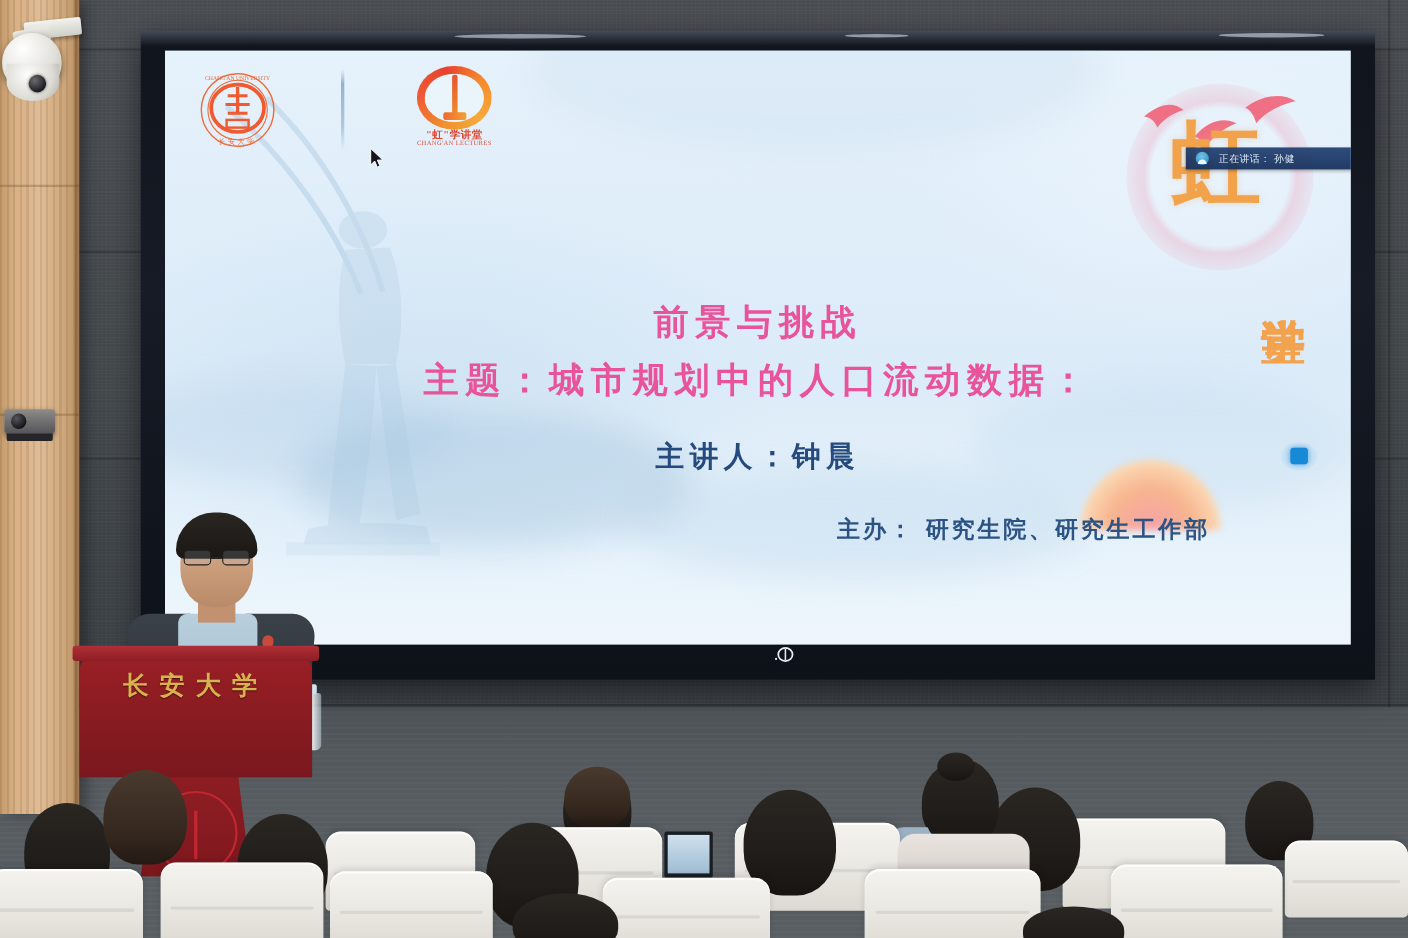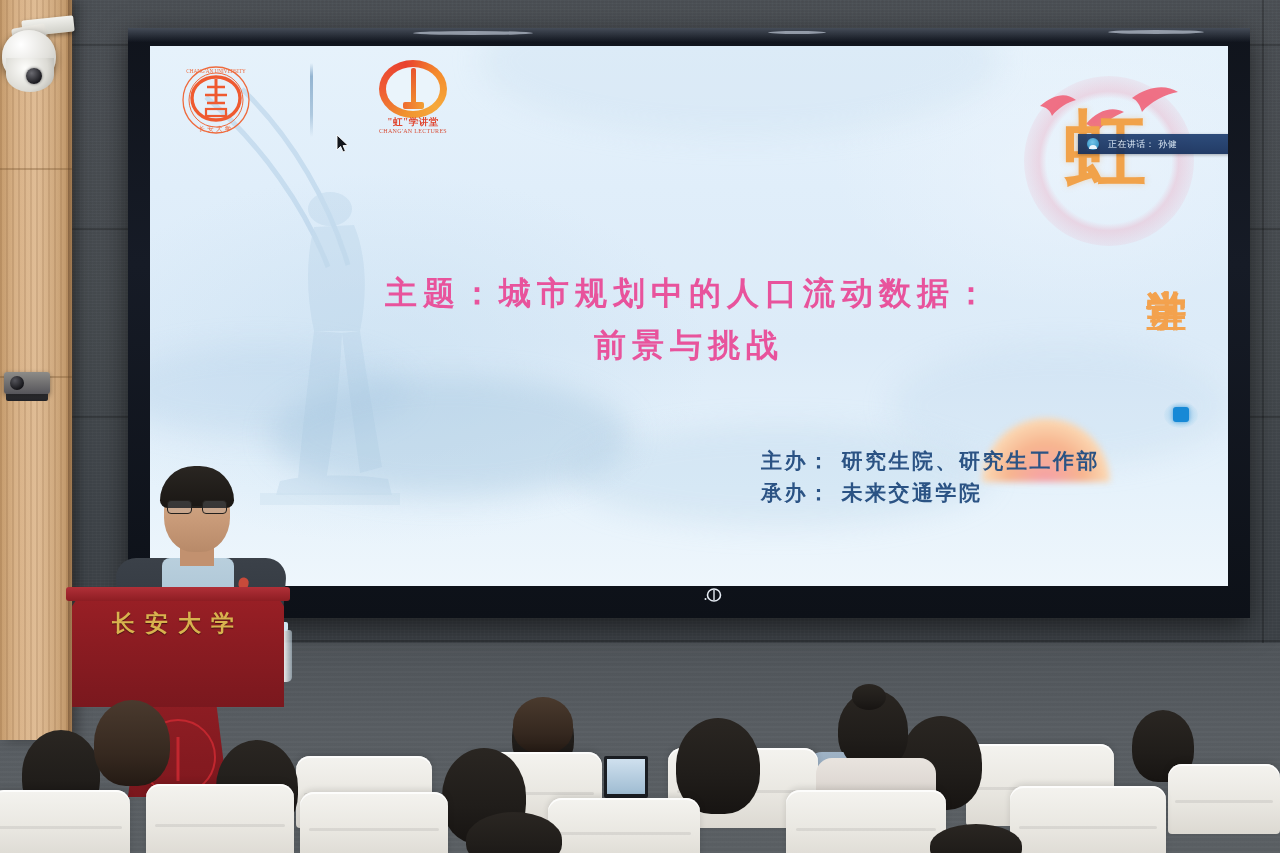--- a/index.html
+++ b/index.html
@@ -123,21 +123,21 @@
     position:absolute; left:0; top:222px; width:100%; text-align:center;
     font-family:"Liberation Serif", serif; font-weight:700; font-size:32px;
     letter-spacing:6px; color:#e8539c; line-height:1.62;
   }
   .slide-speaker{
     position:absolute; left:0; top:352px; width:100%; text-align:center;
     font-family:"Liberation Serif", serif; font-weight:700; font-size:26px;
     letter-spacing:5px; color:#254a7d;
   }
   .org-block{
-    position:absolute; right:128px; top:400px; text-align:left;
+    position:absolute; right:128px; top:420px; text-align:left;
     font-family:"Liberation Serif", serif; font-weight:700; font-size:21px;
     letter-spacing:2.5px; color:#2b5384; line-height:1.52;
   }
   .org-line span.lbl{ margin-right:10px; }
 
   
   .deco-seal{ position:absolute; right:34px; top:30px; width:170px; height:170px; border-radius:50%;
     background:radial-gradient(circle, rgba(244,170,190,.0) 52%, rgba(238,150,175,.30) 58%, rgba(238,150,175,.10) 72%, rgba(238,150,175,0) 80%); }
   .deco-hong{ position:absolute; right:48px; top:48px; width:150px; text-align:center;
     font-family:"Liberation Serif",serif; font-weight:700; font-size:82px; color:#f1a24a;
@@ -328,31 +328,29 @@
       </g>
     </svg>
     <div class="deco-hong">虹</div>
     <div class="deco-vert" style="writing-mode:vertical-rl;"><span>学讲堂</span></div>
     <div class="deco-sun"></div>
     <div class="deco-dot"></div>
     <div class="deco-dot-core"></div>
 
 
     <div class="slide-sub">
+      <div>前景与挑战</div>
       <div>主题：城市规划中的人口流动数据：</div>
-      <div>前景与挑战</div>
     </div>
 
+    <div class="slide-speaker">主讲人：钟晨</div>
 
     <div class="org-block">
       <div class="org-line">
         <span class="lbl">主办：</span><span>研究生院、研究生工作部</span>
-      </div>
-      <div class="org-line">
-        <span class="lbl">承办：</span><span>未来交通学院</span>
       </div>
     </div>
 
     <div class="speak-bar">
       <div class="speak-avatar"></div>
       <div class="speak-text">正在讲话： 孙健</div>
     </div>
 
     <svg class="cursor" viewBox="0 0 13 19">
       <path d="M1 1 L1 16 L4.6 12.4 L7 18 L9.4 16.9 L7.1 11.6 L12 11.4 Z" fill="#13161c" stroke="#ffffff" stroke-width="0.9"></path>

